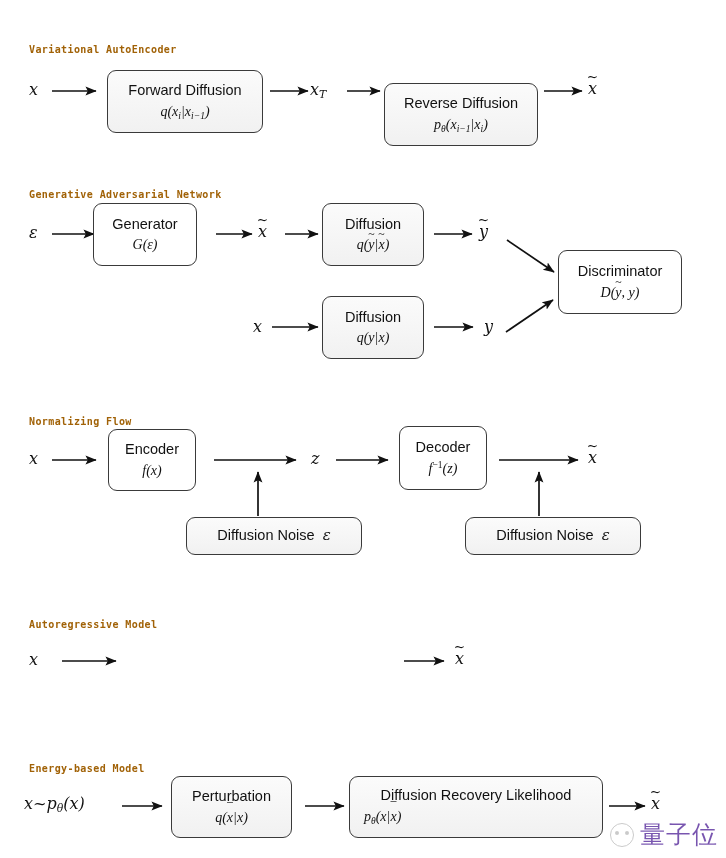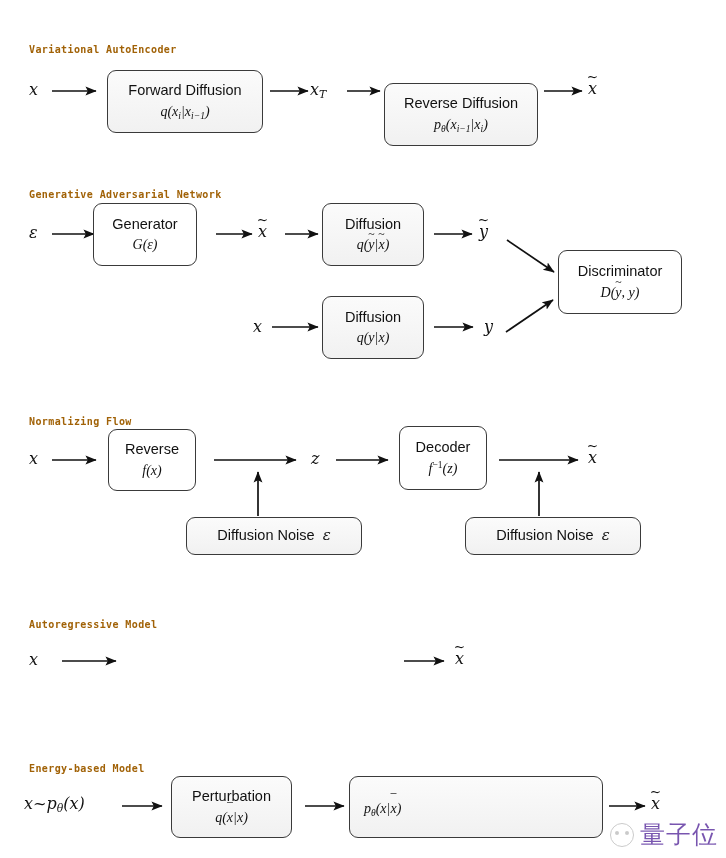--- a/index.html
+++ b/index.html
@@ -239,21 +239,21 @@
   <div class="abs box plain" style="left:558px; top:250px; width:124px; height:64px;">
     <div class="box-title">Discriminator</div>
     <div class="box-formula">D(<span class="tilde-wrap">y<span class="tmark">~</span></span>, y)</div>
   </div>
 
   <div class="abs heading" style="left:29px; top:384px;">Normalizing Flow</div>
 
   <div class="abs mathlbl" style="left:29px; top:449px;">x</div>
 
   <div class="abs box plain" style="left:108px; top:429px; width:88px; height:62px;">
-    <div class="box-title">Reverse</div>
+    <div class="box-title">Encoder</div>
     <div class="box-formula">f(x)</div>
   </div>
 
   <div class="abs mathlbl" style="left:311px; top:449px;">z</div>
 
   <div class="abs box plain" style="left:399px; top:426px; width:88px; height:64px;">
     <div class="box-title">Decoder</div>
     <div class="box-formula">f<span class="sup">−1</span>(z)</div>
   </div>
 
@@ -281,20 +281,21 @@
   <div class="abs heading" style="left:29px; top:731px;">Energy-based Model</div>
 
   <div class="abs mathlbl" style="left:24px; top:794px;">x~p<span class="sub">θ</span>(x)</div>
 
   <div class="abs box" style="left:171px; top:776px; width:121px; height:62px;">
     <div class="box-title">Perturbation</div>
     <div class="box-formula">q(<span class="bar-wrap">x<span class="bmark">̅</span></span>|x)</div>
   </div>
 
   <div class="abs box" style="left:349px; top:776px; width:254px; height:62px;">
+    <div class="box-title">Diffusion Recovery Likelihood</div>
     <div class="box-formula" style="align-self:flex-start; margin-left:14px;">p<span class="sub">θ</span>(x|<span class="bar-wrap">x<span class="bmark">̅</span></span>)</div>
   </div>
 
   <div class="abs mathlbl" style="left:651px; top:794px;"><span class="tilde-wrap">x<span class="tmark">~</span></span></div>
 
   <div class="abs" style="left:610px; top:818px; display:flex; align-items:center; gap:6px;">
     <span class="wm-logo"></span>
     <span class="watermark">量子位</span>
   </div>
 

